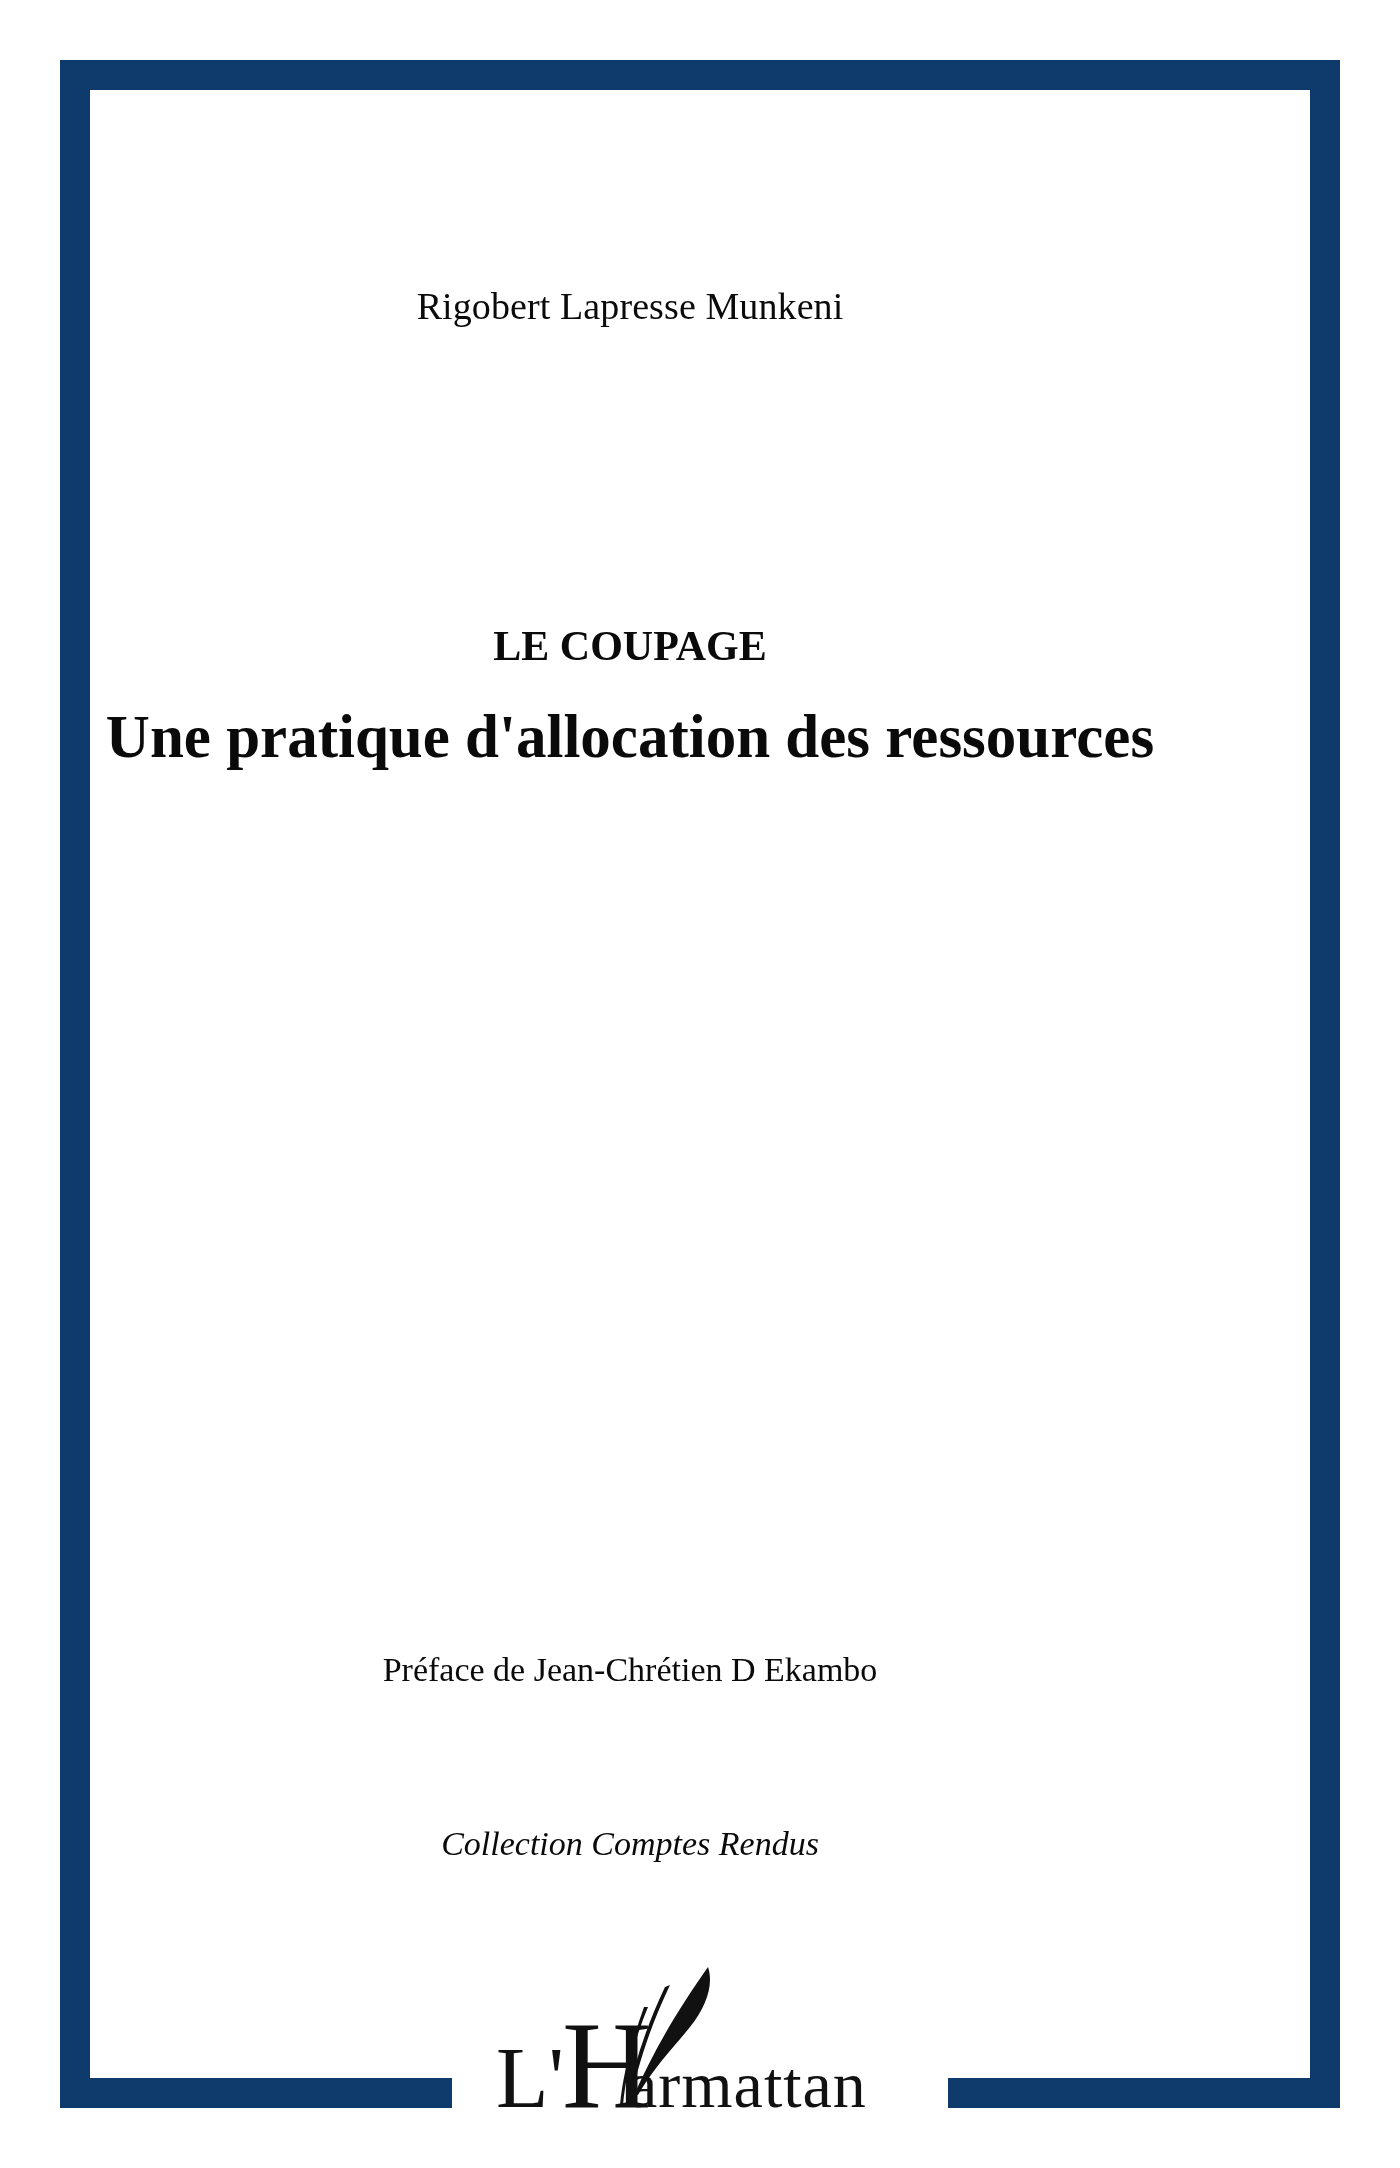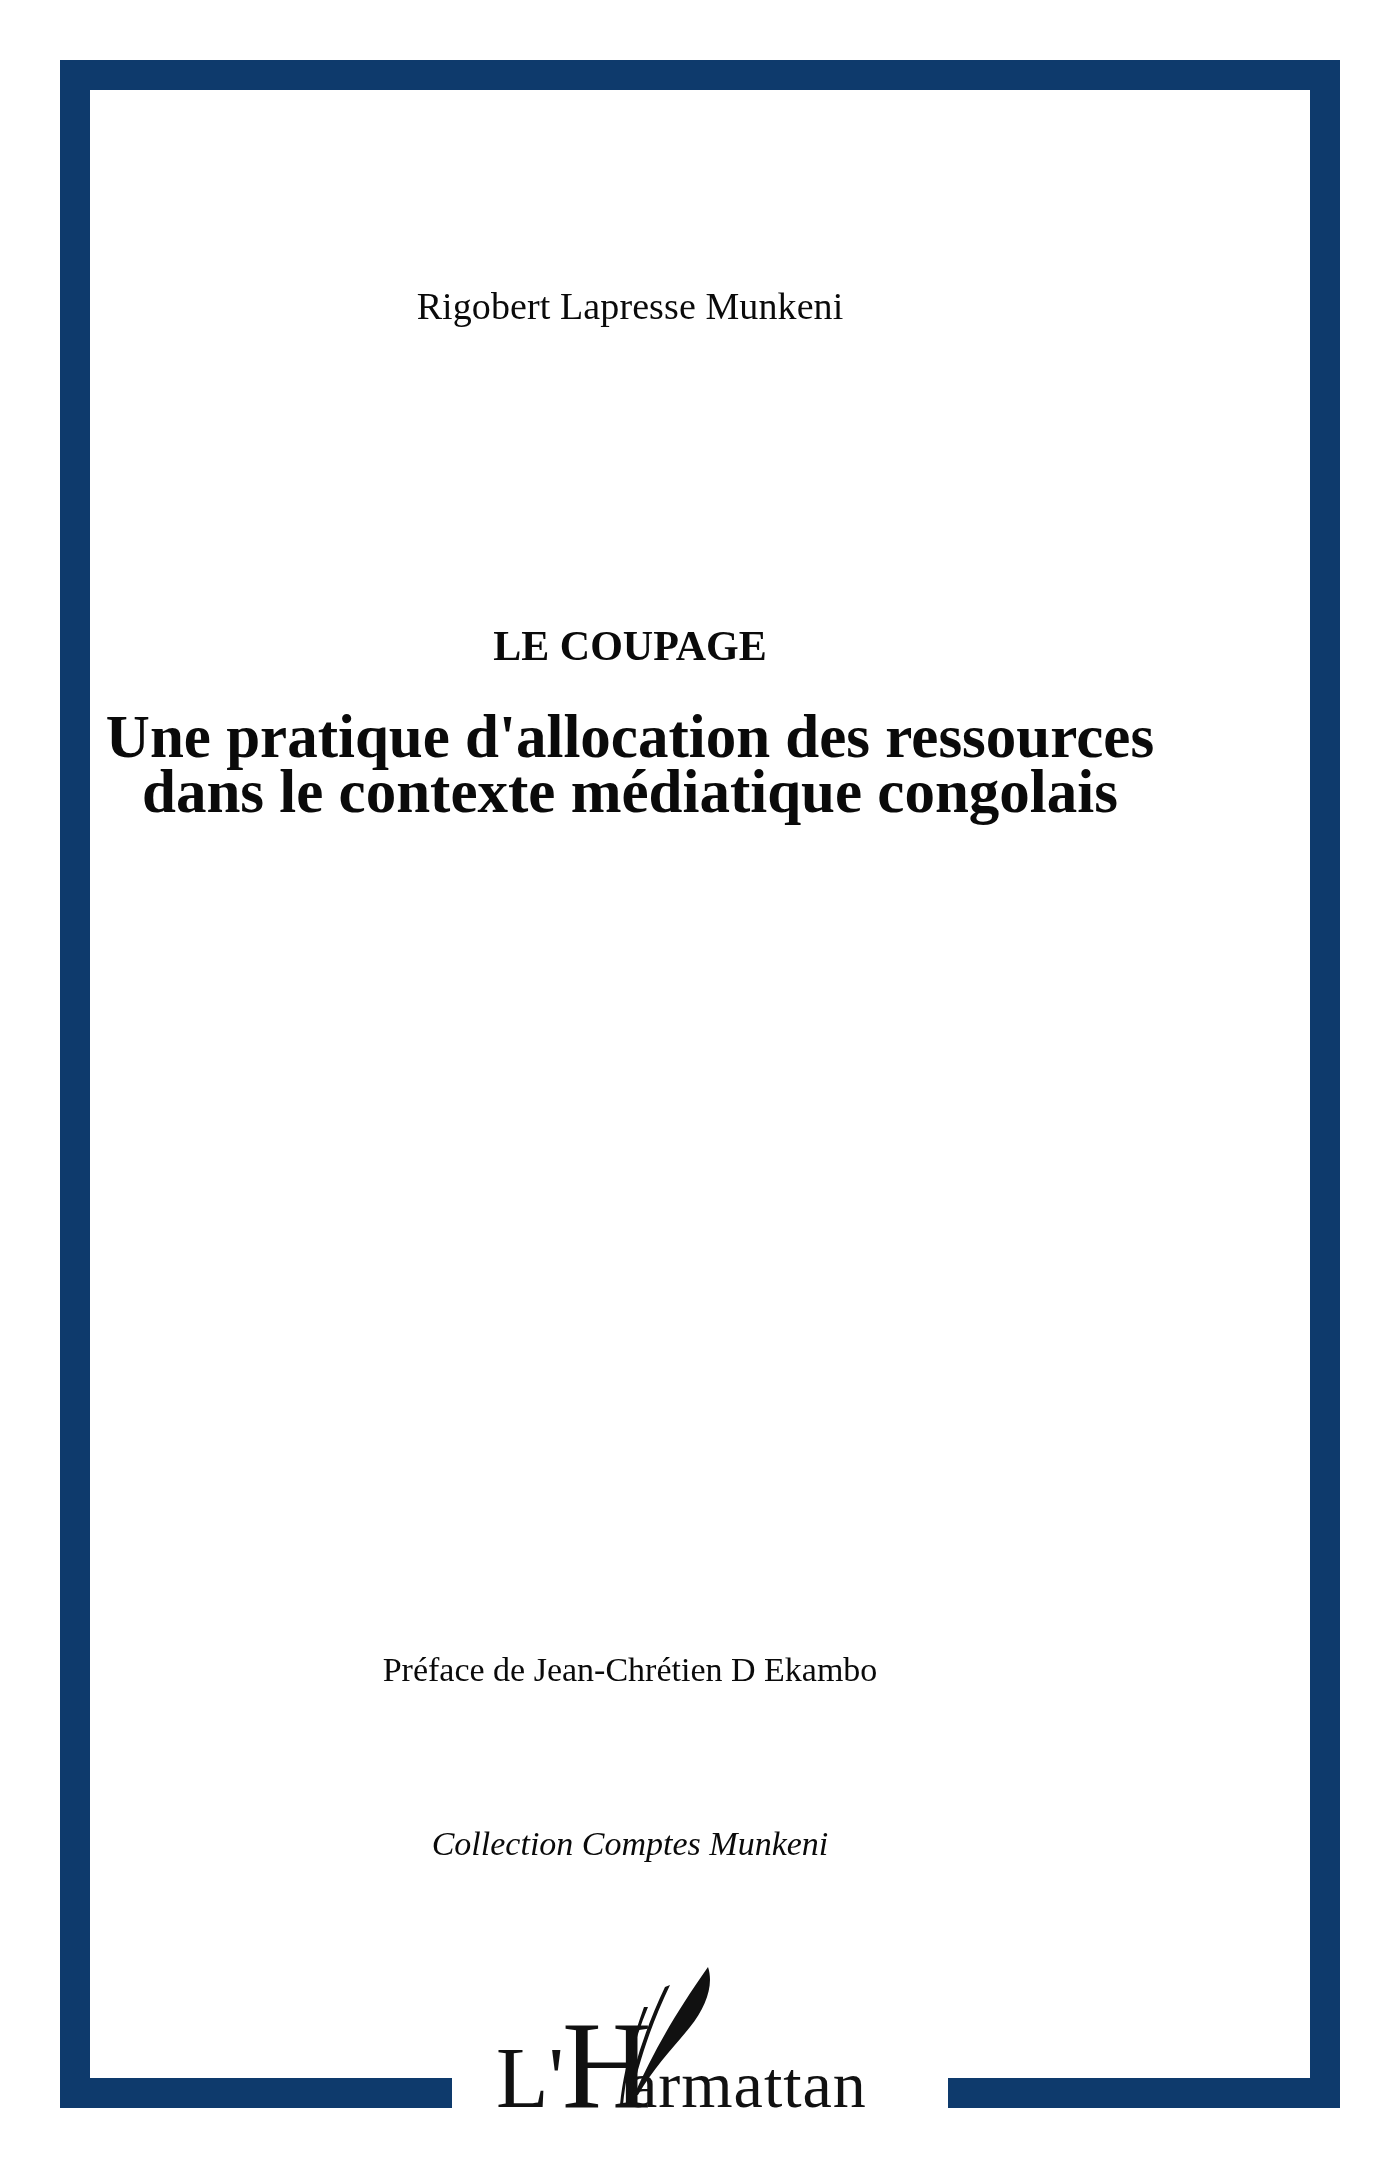--- a/index.html
+++ b/index.html
@@ -87,26 +87,25 @@
   <div class="frame-bar" style="left:1310px; top:60px; width:30px; height:2048px;"></div>
   <div class="frame-bar" style="left:60px; top:2078px; width:392px; height:30px;"></div>
   <div class="frame-bar" style="left:948px; top:2078px; width:392px; height:30px;"></div>
 
   <p class="text-line author">Rigobert Lapresse Munkeni</p>
 
   <h1 class="text-line title">LE COUPAGE</h1>
 
   <h2 class="text-line subtitle">
     <span>Une pratique d'allocation des ressources</span>
-    <span>dans le contexte médiatique congolais</span>
   </h2>
 
   <p class="text-line preface">Préface de Jean-Chrétien D Ekambo</p>
 
-  <p class="text-line collection">Collection Comptes Munkeni</p>
+  <p class="text-line collection">Collection Comptes Rendus</p>
 
   <div class="logo">
     <svg viewBox="0 0 420 160" xmlns="http://www.w3.org/2000/svg">
 
       <text class="logo-text" x="4" y="152" font-size="86">L'</text>
 
       <text class="logo-text" x="70" y="152" font-size="124">H</text>
 
       <g fill="#111111">
         <path d="M128 150 L131 150 C134 118 142 86 156 52 L152 52 C140 86 131 118 128 150 Z"></path>

